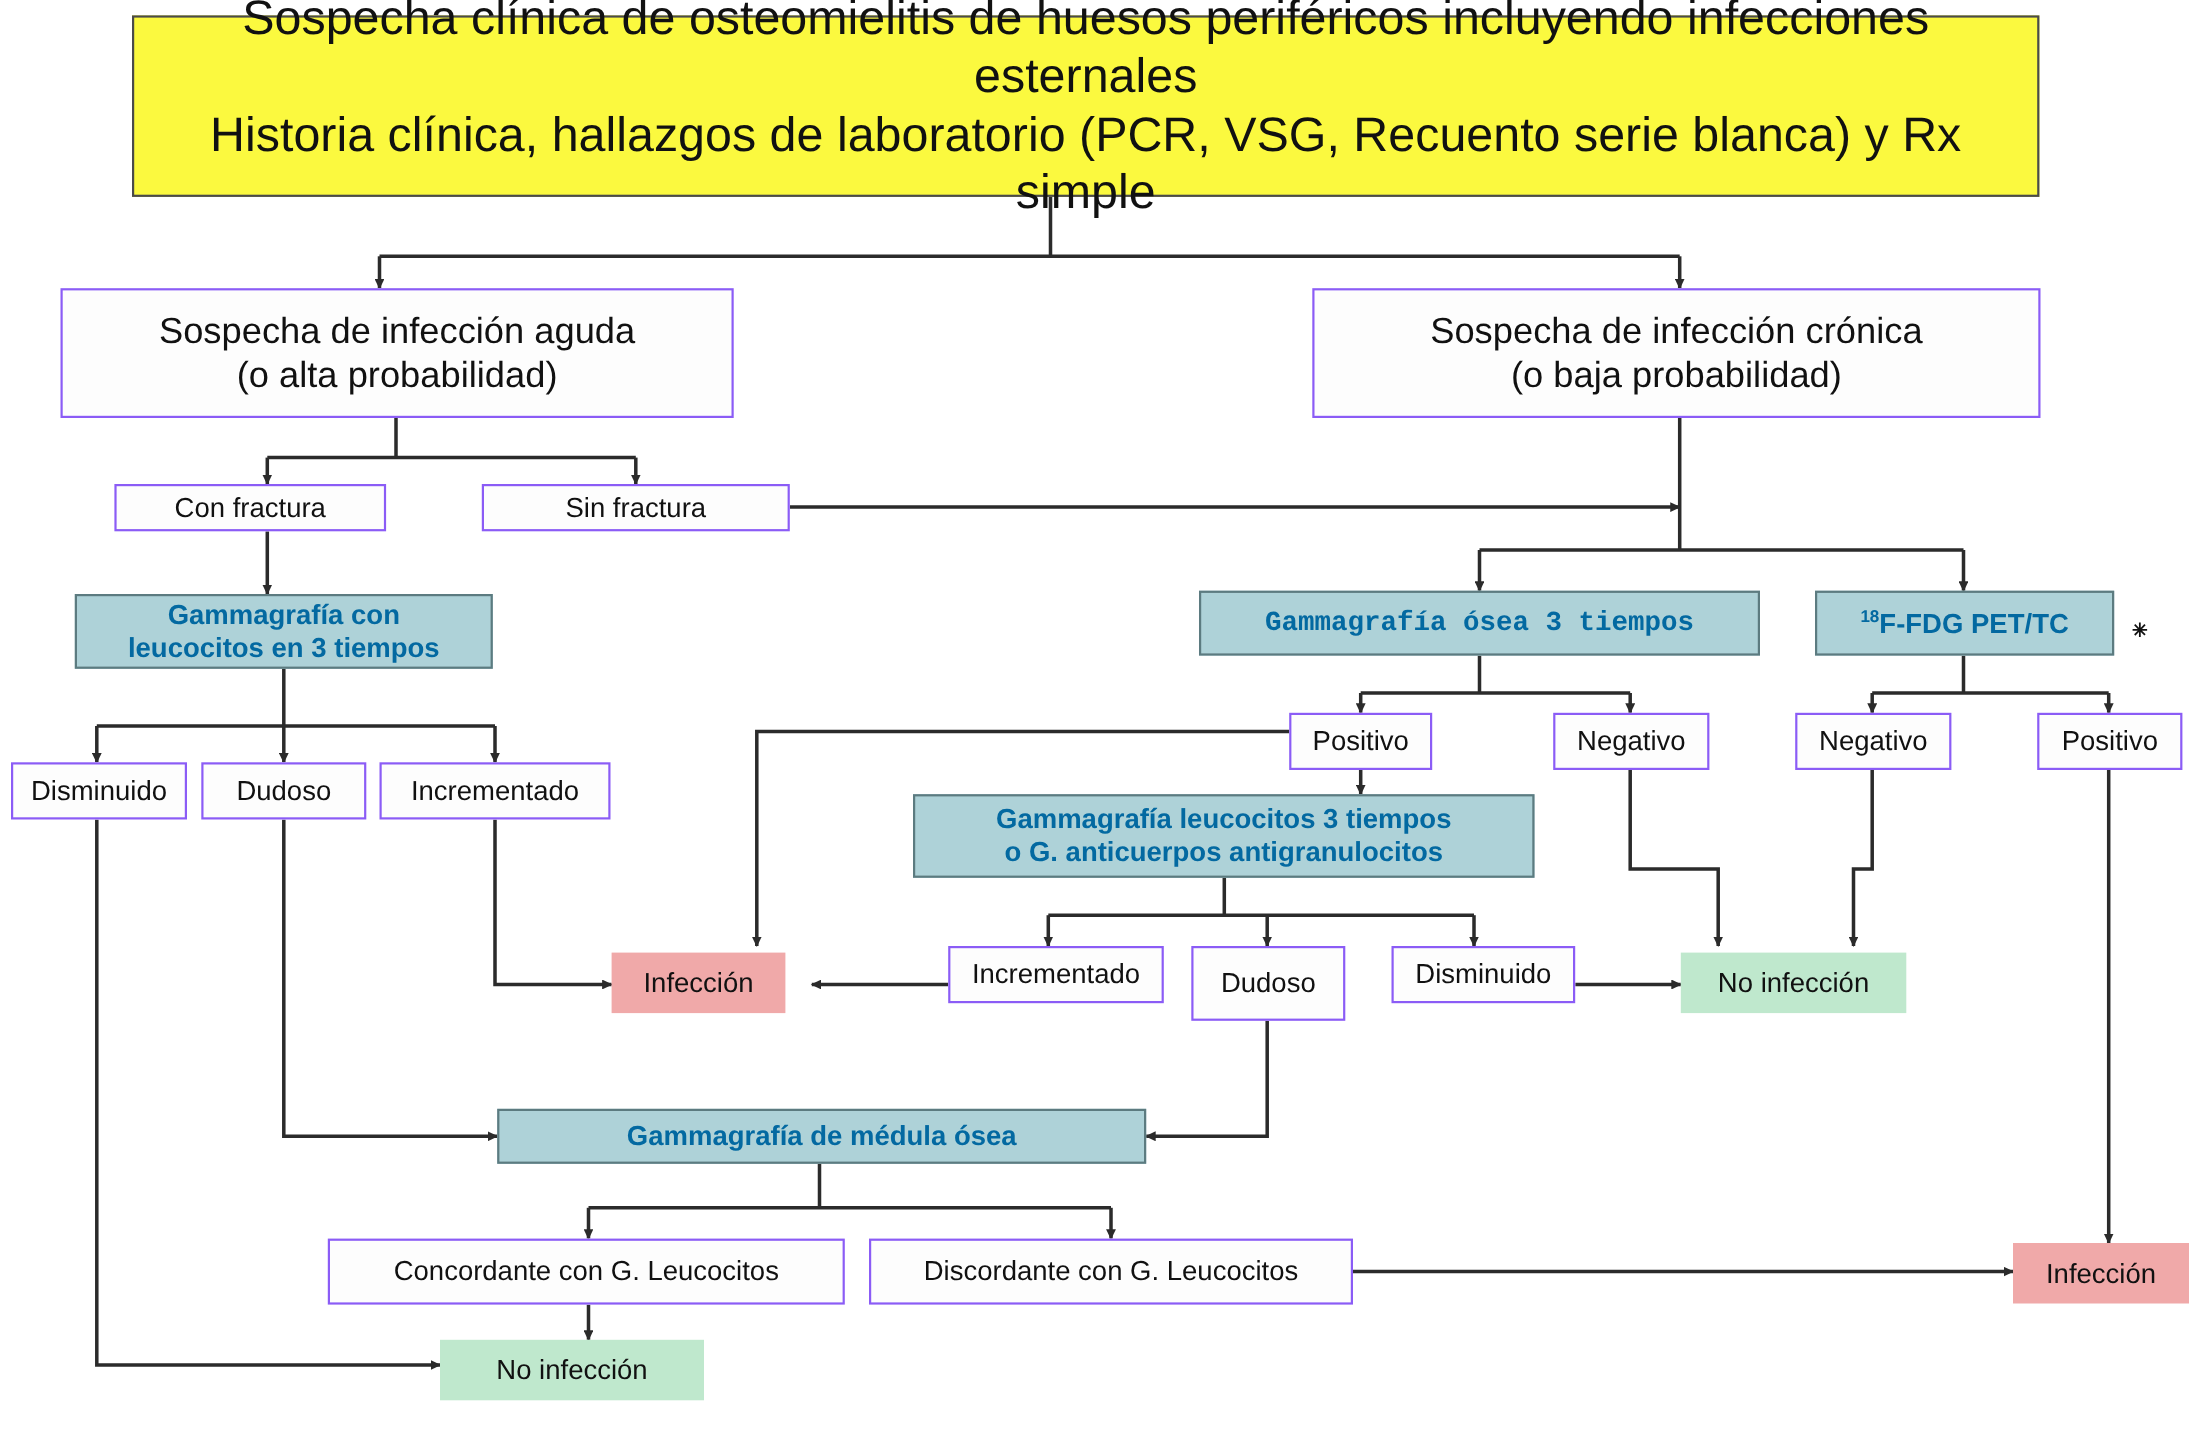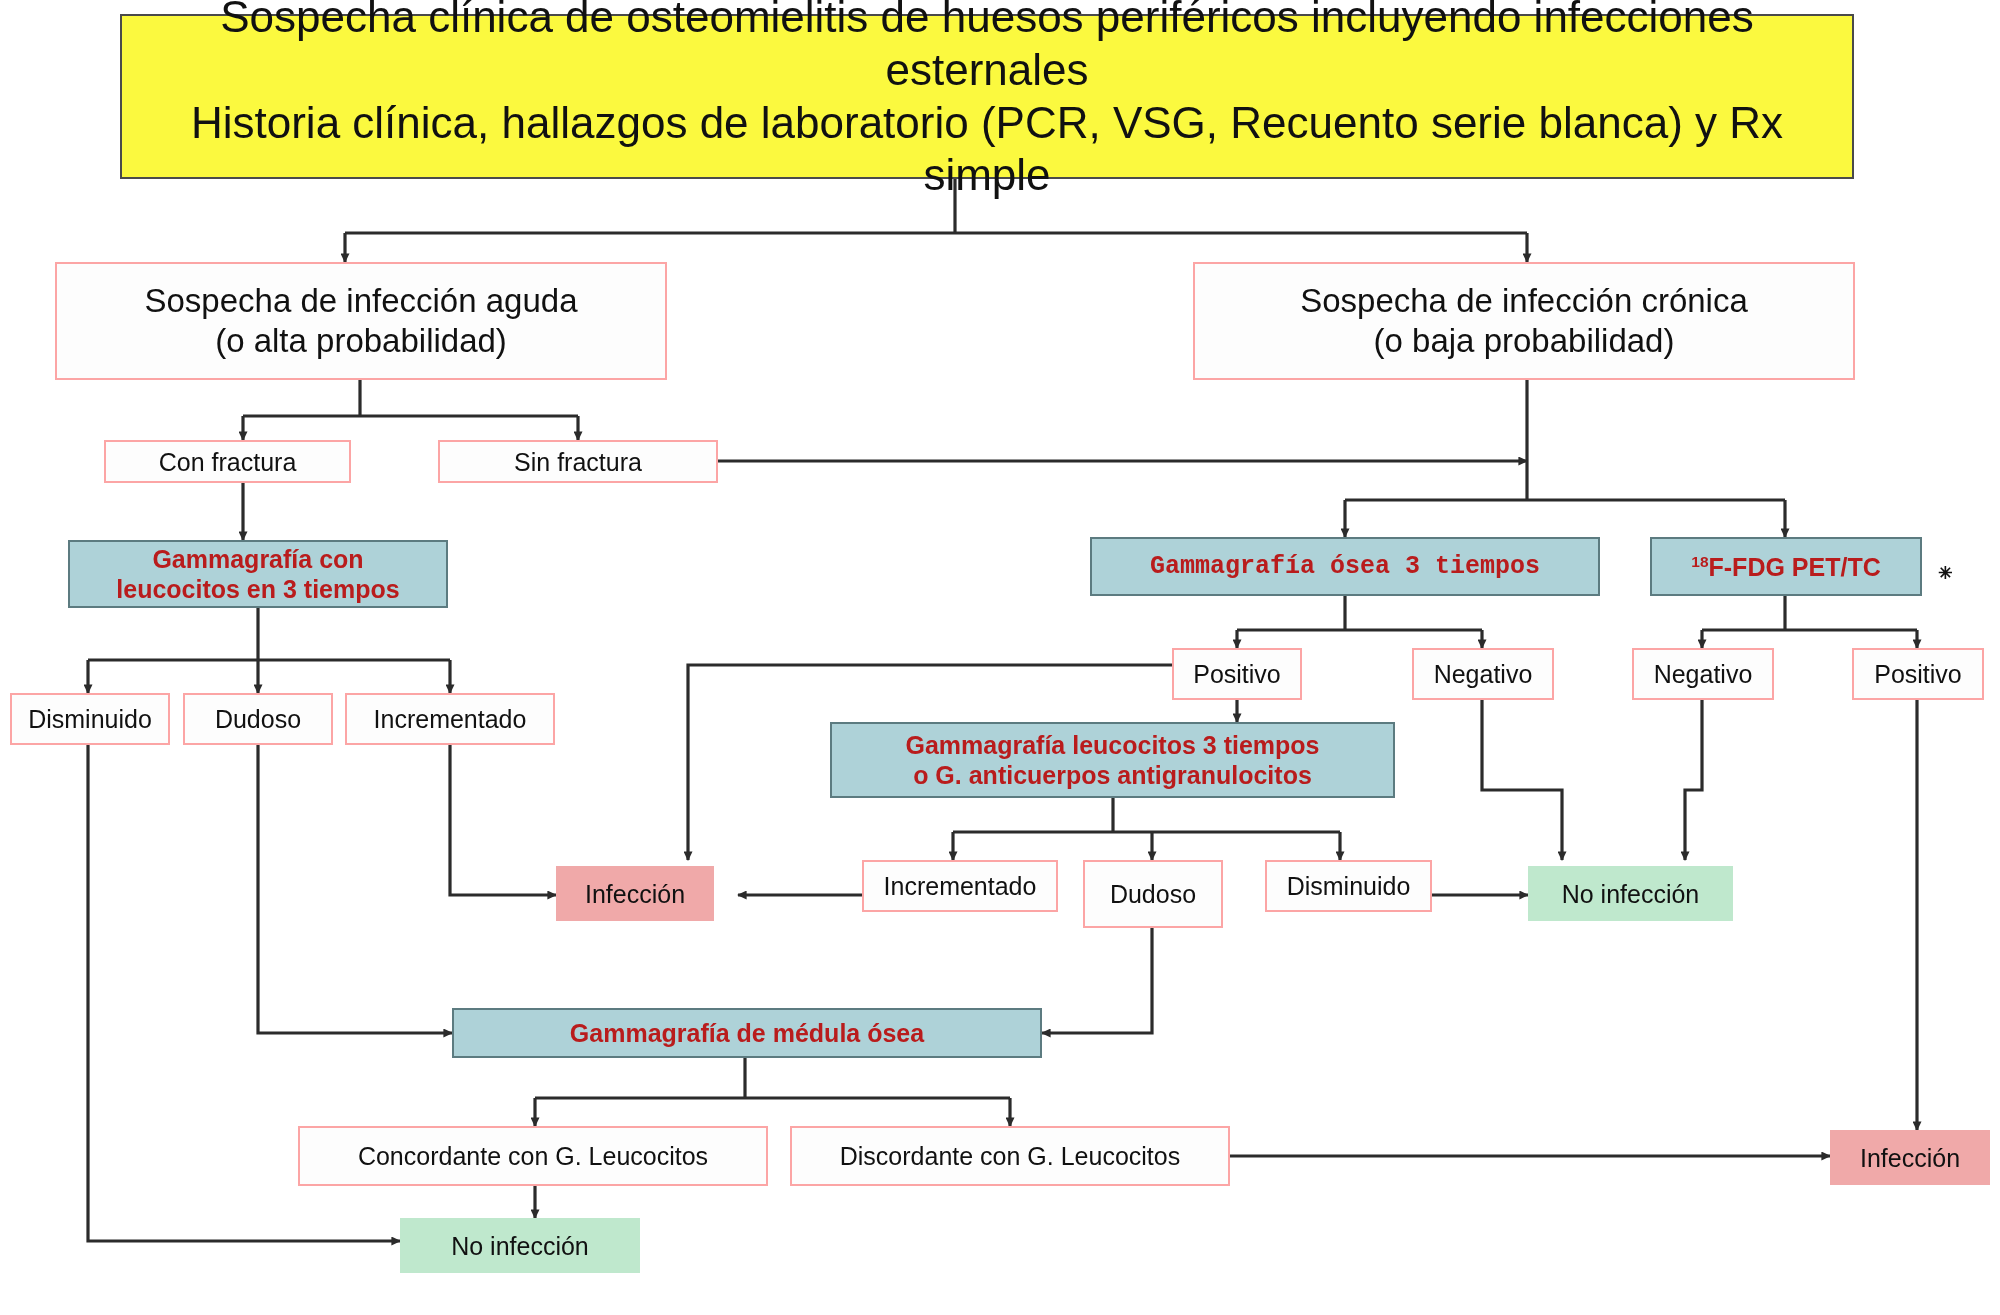--- a/index.html
+++ b/index.html
@@ -39,34 +39,34 @@
   .node-title {
     background: #fbf93f;
     border: 2px solid #4a4a4a;
     font-size: 44px;
     font-weight: 400;
     padding: 4px 25px;
     margin-left: 32px;
   }
   .node-plain {
     background: #fdfdfd;
-    border: 2px solid #fca5a5;
+    border: 2px solid #8b5cf6;
     font-weight: 400;
   }
   .node-big {
     font-size: 33px;
   }
   .node-mid {
     font-size: 25px;
   }
   .node-blue {
     background: #aed2d8;
     border: 2px solid #5c7b80;
     font-weight: bold;
-    color: #b91c1c;
+    color: #0369a1;
   }
   .node-red {
     background: #f0a9a9;
     border: none;
     font-size: 25px;
   }
   .node-green {
     background: #bfe8cd;
     border: none;
     font-size: 25px;

